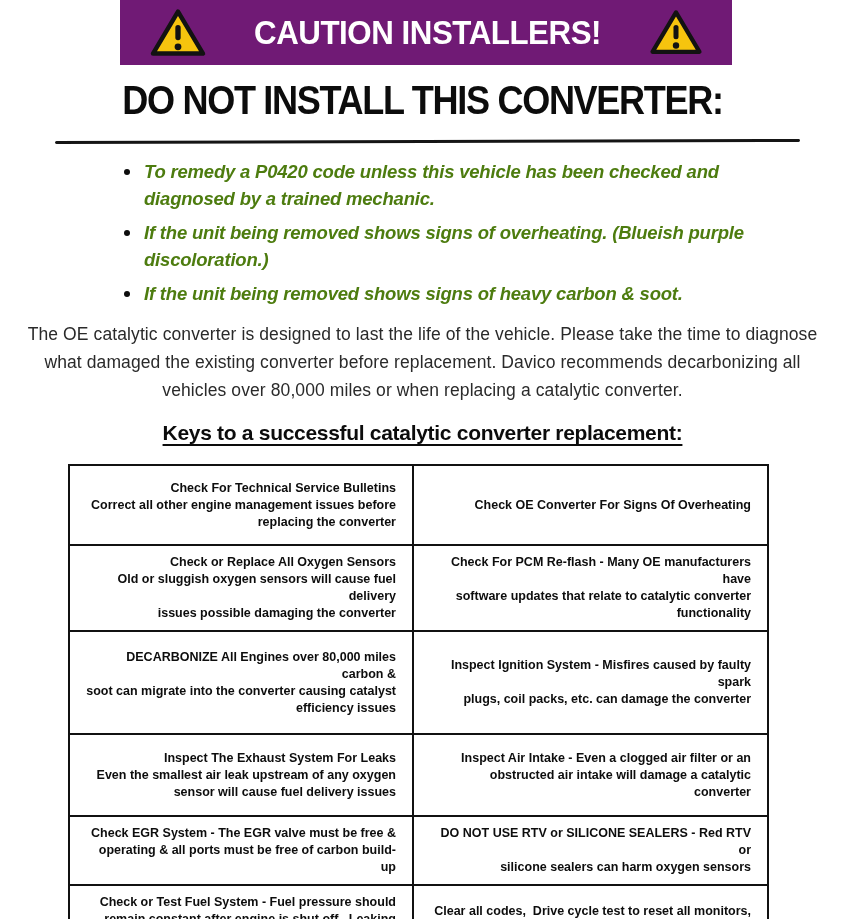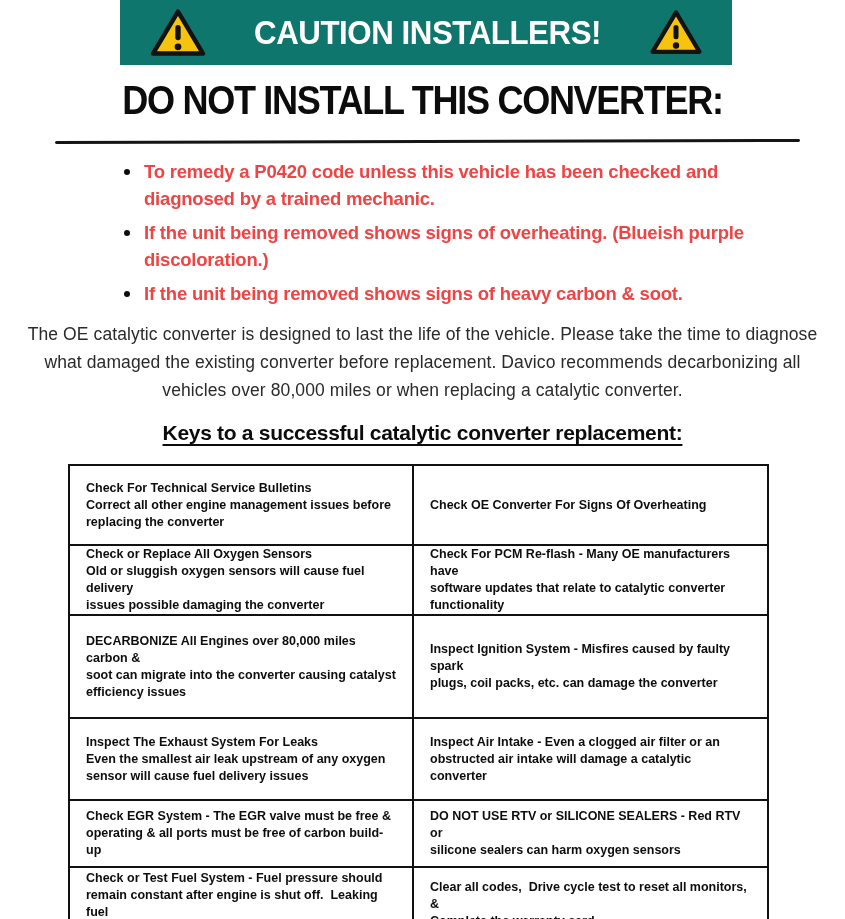--- a/index.html
+++ b/index.html
@@ -29,21 +29,21 @@
     width:745px;height:3px;margin:16px 0 0 55px;background:#151515;
     transform:rotate(-.15deg);border-radius:2px;
   }
   
   .warnlist{
     margin:15px 0 0 118px;padding:0;list-style:none;width:660px;
   }
   .warnlist li{
     position:relative;padding-left:26px;margin-bottom:7px;
     font-weight:bold;font-size:18.5px;line-height:27px;
-    letter-spacing:-.2px;white-space:pre-wrap;color:#ef4444;
+    letter-spacing:-.2px;white-space:pre-wrap;color:#4d7c0f;font-style:italic;
   }
   .warnlist li::before{
     content:"";position:absolute;left:6px;top:11px;width:6px;height:6px;
     border-radius:50%;background:#0d0d0d;
   }
   
   .note{
     margin:13px auto 0 auto;width:845px;text-align:center;
     font-size:17.5px;line-height:28px;color:#2a2a2a;white-space:pre-wrap;
     letter-spacing:.1px;
@@ -53,37 +53,37 @@
     margin:17px 0 0 0;text-align:center;font-weight:bold;font-size:21px;
     letter-spacing:-.3px;color:#0c0c0c;
   }
   .keys span{text-decoration:underline;text-underline-offset:4px;text-decoration-thickness:2px;}
   
   table.keys-table{
     margin:19px 0 0 68px;width:699px;border-collapse:collapse;
     table-layout:fixed;
   }
   table.keys-table td{
-    border:2px solid #111;text-align:left;vertical-align:middle;
+    border:2px solid #111;text-align:right;vertical-align:middle;
     font-weight:bold;font-size:12.5px;line-height:17px;
-    padding:0 16px;white-space:pre-wrap;color:#0d0d0d;
+    padding:8px 16px;white-space:pre-wrap;color:#0d0d0d;
   }
   table.keys-table col.left{width:344px;}
   table.keys-table col.right{width:355px;}
   table.keys-table tr:nth-child(1){height:80px;}
   table.keys-table tr:nth-child(2){height:65px;}
   table.keys-table tr:nth-child(3){height:103px;}
   table.keys-table tr:nth-child(4){height:82px;}
   table.keys-table tr:nth-child(5){height:67px;}
   table.keys-table tr:nth-child(6){height:74px;}
 </style>
 </head>
 <body style="--warn-yellow: #F6C40E;">
 
-<div class="banner" style="background: #0f766e; gap: 32px;">
+<div class="banner" style="background: #701a75; gap: 32px;">
   <svg class="tri" width="58" height="50" viewBox="0 0 64 56" aria-hidden="true">
     <path d="M32 4 L60 51 L4 51 Z" fill="var(--warn-yellow)" stroke="#121212" stroke-width="5" stroke-linejoin="round"></path>
     <rect x="29" y="19" width="6" height="17" rx="3" fill="#121212"></rect>
     <circle cx="32" cy="43.5" r="3.8" fill="#121212"></circle>
   </svg>
   <span class="banner-text">CAUTION INSTALLERS!</span>
   <svg class="tri" width="54" height="47" viewBox="0 0 64 56" aria-hidden="true">
     <path d="M32 4 L60 51 L4 51 Z" fill="var(--warn-yellow)" stroke="#121212" stroke-width="5" stroke-linejoin="round"></path>
     <rect x="29" y="19" width="6" height="17" rx="3" fill="#121212"></rect>
     <circle cx="32" cy="43.5" r="3.8" fill="#121212"></circle>

